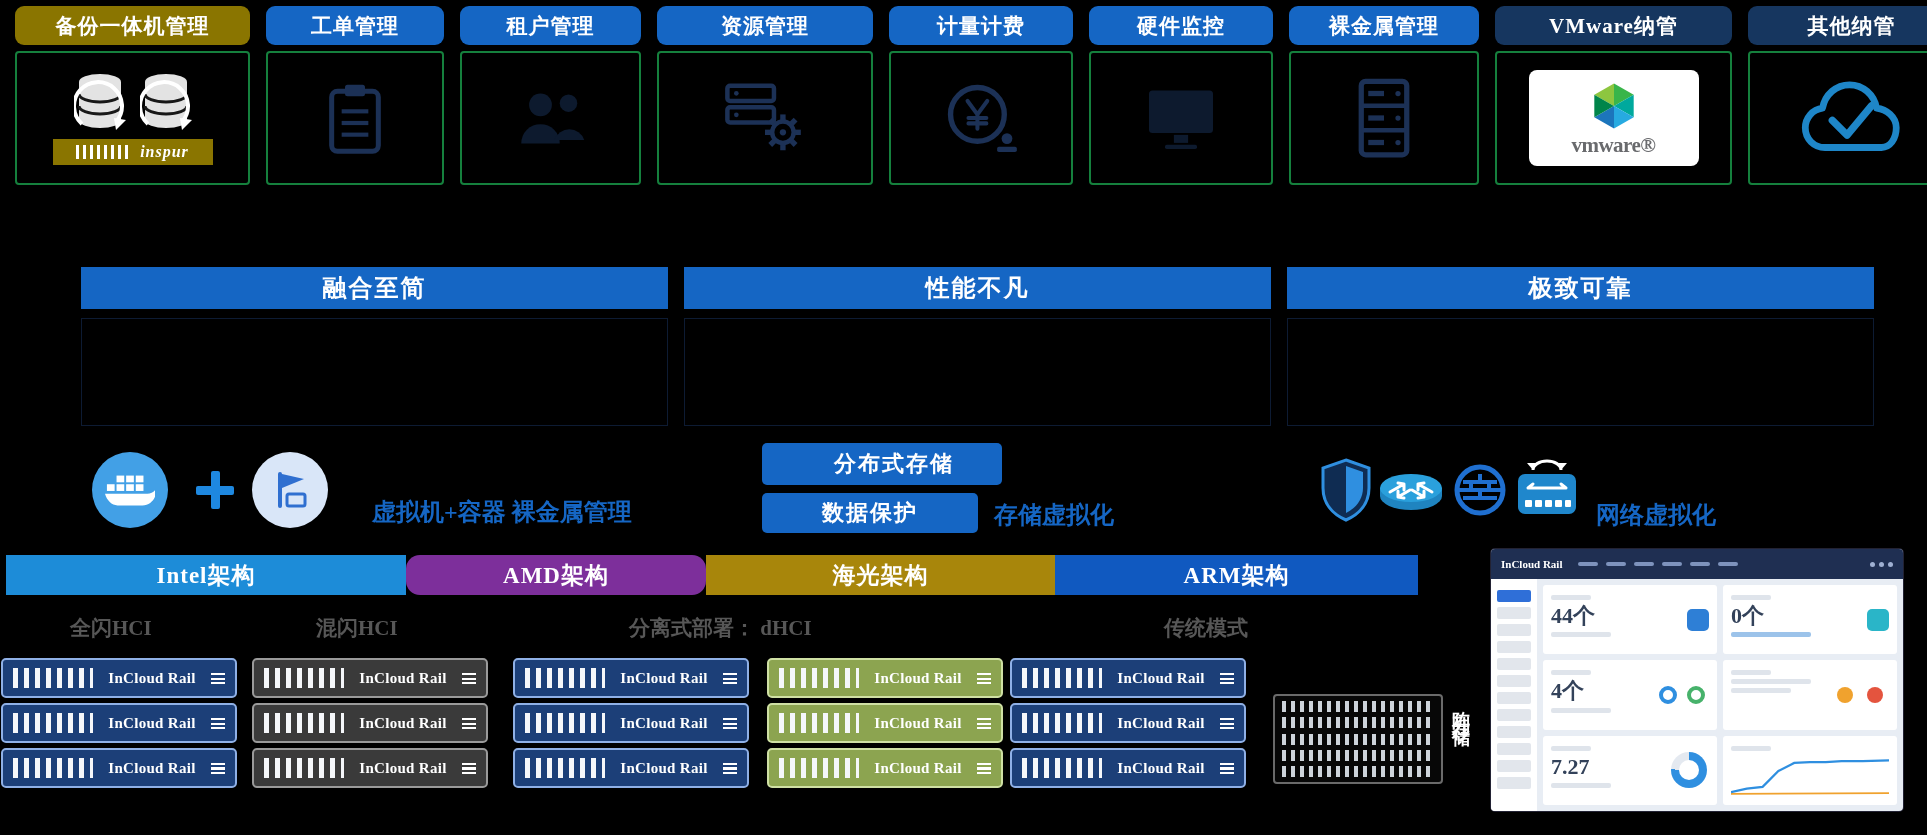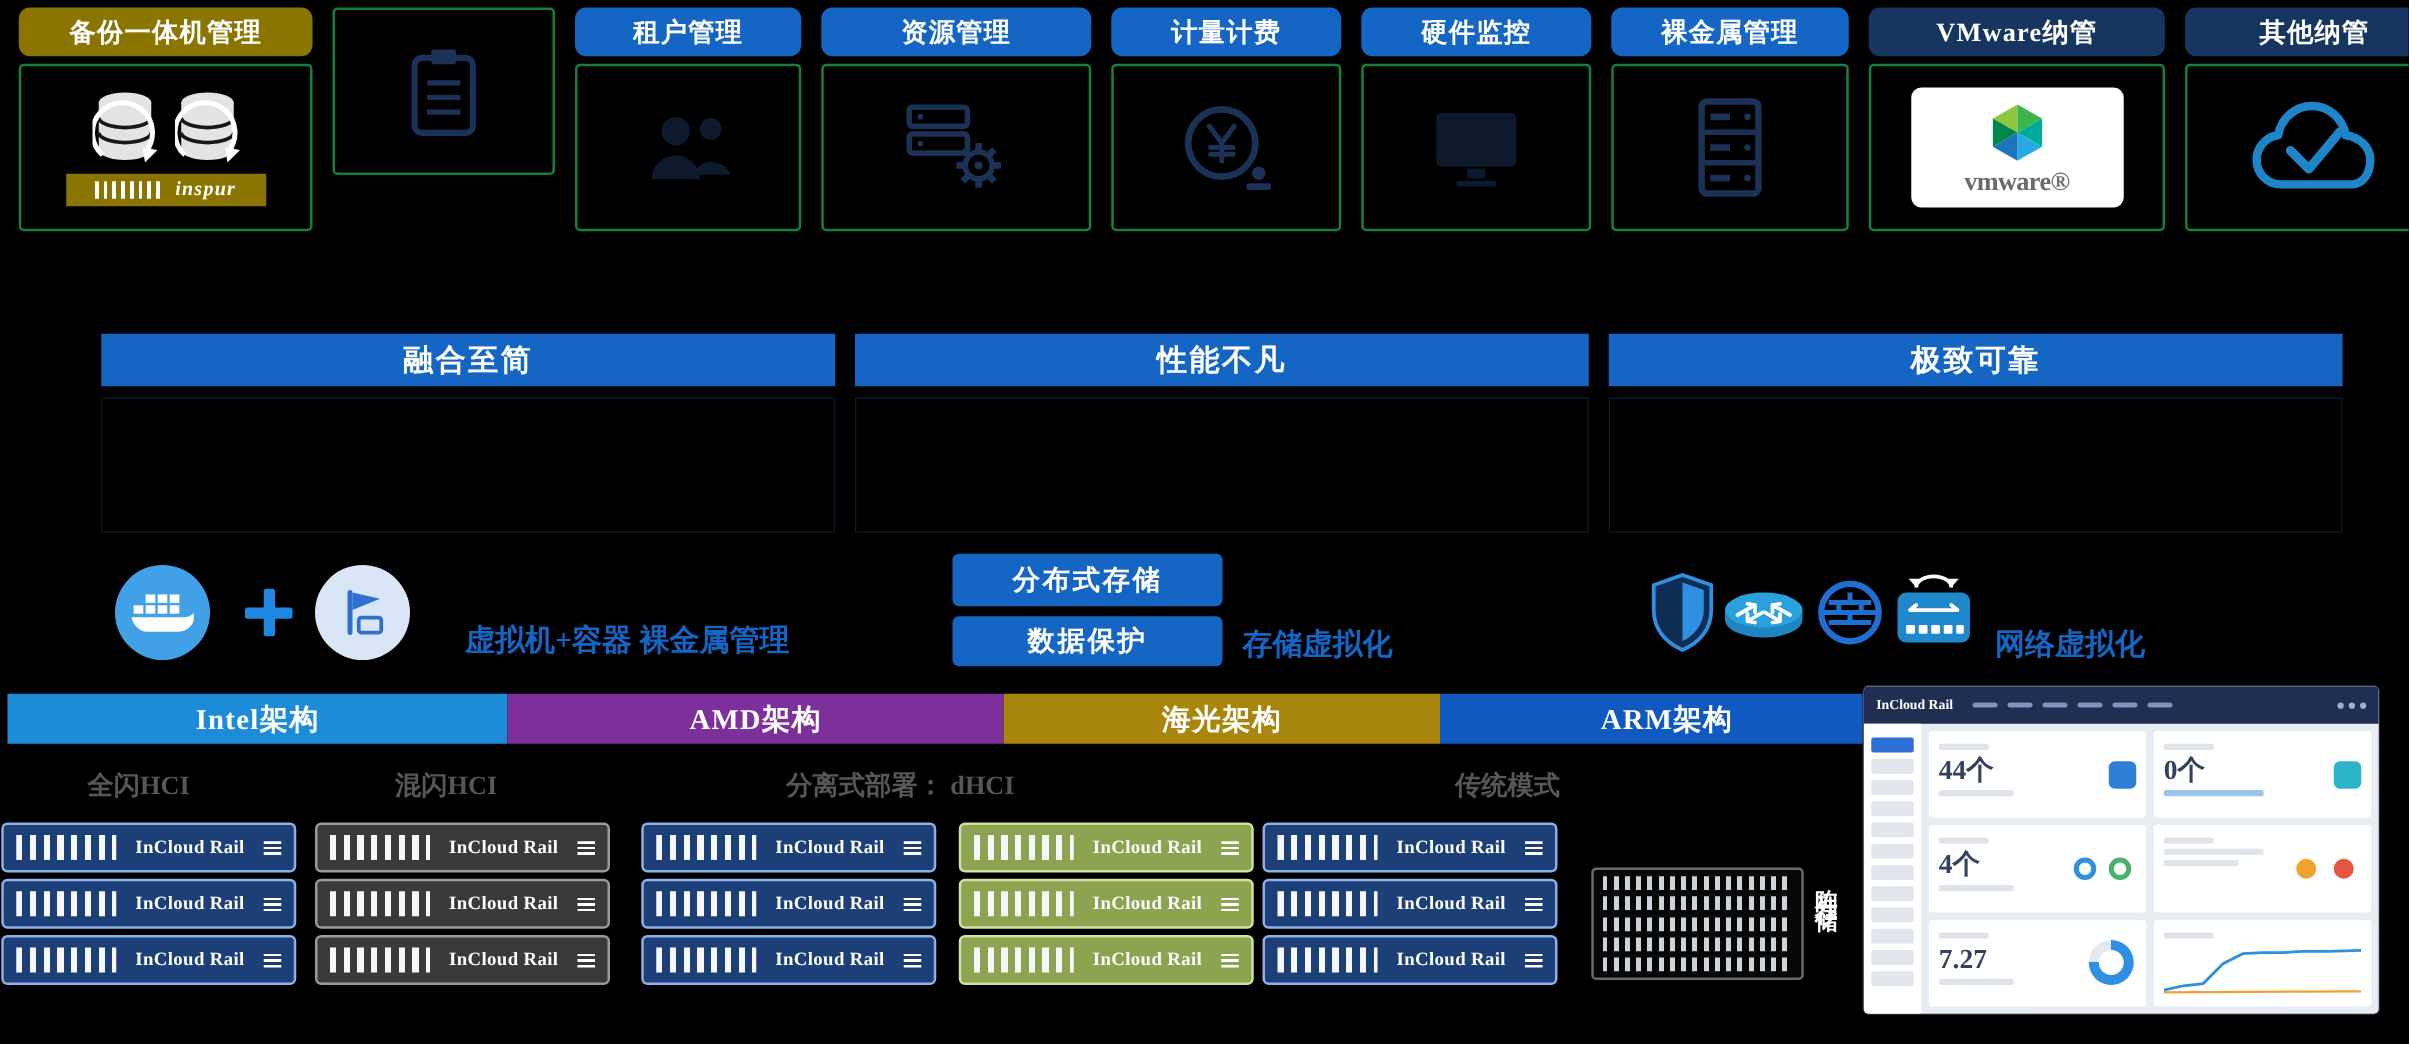--- a/index.html
+++ b/index.html
@@ -49,21 +49,21 @@
   .plus-ic .v {left:15px;top:0;width:9px;height:38px;}
   .vz-label {position:absolute;color:#1566c4;font-weight:bold;font-size:24px;white-space:nowrap;}
   .storage-btn {position:absolute;width:216px;background:#1566c4;border-radius:5px;display:flex;align-items:center;
                 justify-content:center;color:#fff;font-weight:bold;font-size:22px;letter-spacing:2px;}
   .net-ic {position:absolute;}
 
   
   .arch-row {position:absolute;left:6px;top:555px;display:flex;height:40px;}
   .arch-seg {display:flex;align-items:center;justify-content:center;color:#fff;font-weight:bold;font-size:23px;letter-spacing:1px;}
   .arch-intel {width:400px;background:#1d8cd8;}
-  .arch-amd {width:397px;background:#7d2f9b;}
+  .arch-amd {width:300px;background:#7d2f9b;border-radius:14px;}
   .arch-hygon {width:349px;background:#a8860b;}
   .arch-arm {width:363px;background:#1059c0;}
 
   .dep-label {position:absolute;top:614px;color:#575757;font-weight:bold;font-size:21px;white-space:nowrap;}
 
   
   .srv-col {position:absolute;top:658px;width:236px;display:flex;flex-direction:column;gap:5px;}
   .unit {height:40px;border:2px solid;border-radius:5px;display:flex;align-items:center;gap:8px;padding:0 10px;box-sizing:border-box;}
   .unit-blue {background:#1c3f78;border-color:#8fb0e6;}
   .unit-gray {background:#3a3a3a;border-color:#9a9a9a;}
@@ -141,20 +141,21 @@
           </div>
           <div class="inspur-bar">
             <span class="inspur-slats"></span>
             <span class="inspur-text">inspur</span>
           </div>
         </div>
       </div>
     </div>
 
     <div class="tab-col" style="width:178px">
+      <div class="tab-label tab-blue">工单管理</div>
       <div class="icon-box">
         <svg width="80" height="84" viewBox="0 0 96 96">
           <rect x="20" y="16" width="56" height="72" rx="7" fill="none" stroke="#1c3156" stroke-width="6"></rect>
           <rect x="36" y="8" width="24" height="14" rx="3" fill="#1c3156"></rect>
           <line x1="32" y1="40" x2="64" y2="40" stroke="#1c3156" stroke-width="5"></line>
           <line x1="32" y1="54" x2="64" y2="54" stroke="#1c3156" stroke-width="5"></line>
           <line x1="32" y1="68" x2="64" y2="68" stroke="#1c3156" stroke-width="5"></line>
         </svg>
       </div>
     </div>
@@ -300,21 +301,21 @@
     </div>
   <div class="circle-ic vm-circle">
     <svg width="40" height="44" viewBox="0 0 40 44">
       <rect x="8" y="4" width="4" height="36" rx="2" fill="#2f6fd0"></rect>
       <path d="M12 6 L34 11 L12 20 Z" fill="#2f6fd0"></path>
       <rect x="17" y="26" width="18" height="12" rx="2" fill="none" stroke="#2f6fd0" stroke-width="3"></rect>
     </svg>
   </div>
   <div class="vz-label" style="left:372px;top:496px;">虚拟机+容器 裸金属管理</div>
 
-  <div class="storage-btn" style="left:762px;top:443px;height:42px;">分布式存储</div>
+  <div class="storage-btn" style="left:762px;top:443px;height:42px;padding-left:24px;">分布式存储</div>
   <div class="storage-btn" style="left:762px;top:493px;height:40px;">数据保护</div>
   <div class="vz-label" style="left:994px;top:499px;">存储虚拟化</div>
 
   <div class="net-ic" style="left:1320px;top:458px;">
     <svg width="52" height="64" viewBox="0 0 52 64">
       <path d="M26 2 L49 10 V30 C49 45 40 56 26 62 C12 56 3 45 3 30 V10 Z" fill="#0f2c52" stroke="#2f8fe0" stroke-width="3"></path>
       <path d="M26 8 L43 14 V30 C43 41 36 50 26 55 Z" fill="#2f8fe0"></path>
     </svg>
   </div>
   <div class="net-ic" style="left:1378px;top:470px;">

